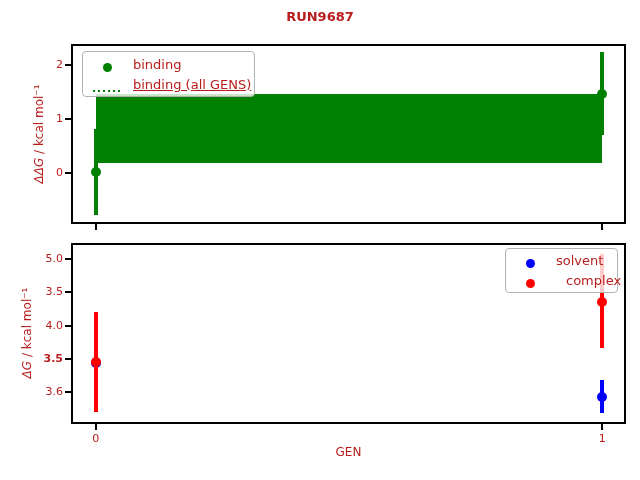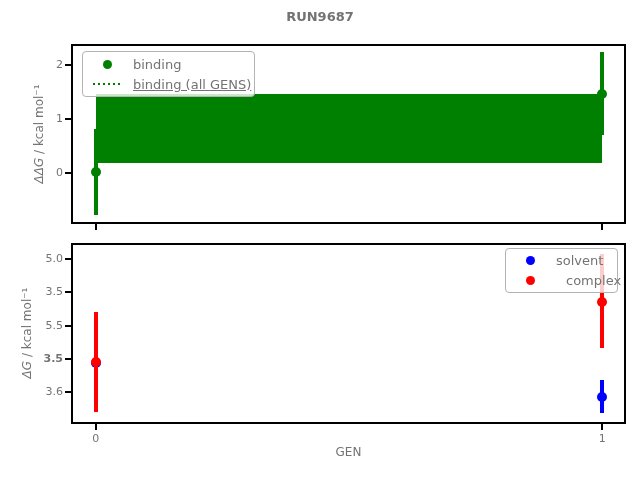--- a/index.html
+++ b/index.html
@@ -1,37 +1,37 @@
 <!DOCTYPE html>
 <html><head>
 <meta charset="utf-8">
 <style>
   html,body{margin:0;padding:0;background:#fff;}
   .figure{position:relative;width:640px;height:480px;background:#ffffff;
-          font-family:"DejaVu Sans",sans-serif;color:#737373;overflow:hidden;}
+          font-family:"DejaVu Sans",sans-serif;color:#b91c1c;overflow:hidden;}
   .abs{position:absolute;}
   .title{left:0;right:0;top:9px;text-align:center;font-size:13px;font-weight:bold;}
   .ylabel{white-space:nowrap;font-size:12px;}
   .ylabel-top{top:134px;left:39px;transform:translate(-50%,-50%) rotate(-90deg);}
   .ylabel-bottom{top:333px;left:27px;transform:translate(-50%,-50%) rotate(-90deg);}
   .math{font-style:italic;}
   .xlabel{left:72px;width:553px;top:445px;text-align:center;font-size:12px;}
   .spine{border:2px solid #000;box-sizing:border-box;background:transparent;}
   .tickmark{background:#000;}
   .ticklabel{font-size:11px;line-height:14px;height:14px;}
   .ylab{text-align:right;}
   .xlab{text-align:center;}
   .band{position:absolute;}
   .ebar{position:absolute;}
   .marker{position:absolute;border-radius:50%;}
   .legend{position:absolute;background:rgba(255,255,255,0.8);
           border:1px solid #b3b3b3;border-radius:4px;box-sizing:border-box;
           display:flex;flex-direction:column;justify-content:space-around;
           padding:2px 6px;}
-  .lrow{display:flex;align-items:center;}
+  .lrow{display:flex;align-items:flex-end;}
   .lsample{width:36px;display:flex;justify-content:center;align-items:center;flex:0 0 36px;}
   .ldot{width:9px;height:9px;border-radius:50%;}
   .lline{width:28px;height:2px;}
   .llabel{font-size:13px;white-space:nowrap;margin-left:8px;}
 </style>
 </head>
 <body>
 
 <div class="figure">
   <div class="abs title">RUN9687</div>
@@ -70,21 +70,21 @@
           </div>
           <div class="abs llabel" style="position: static;">binding (all GENS)</div>
         </div>
       </div>
       <div class="abs spine" style="left: 71px; top: 243px; width: 555px; height: 181px; border-color: rgb(0, 0, 0);"></div>
       <div class="abs tickmark" style="left: 65px; top: 390.841px; width: 6px; height: 2px;"></div>
       <div class="abs ticklabel ylab" style="left: 23px; top: 384.841px; width: 40px;">3.6</div>
       <div class="abs tickmark" style="left: 65px; top: 357.693px; width: 6px; height: 2px;"></div>
       <div class="abs ticklabel ylab" style="left: 23px; top: 351.693px; width: 40px; font-weight: bold;">3.5</div>
       <div class="abs tickmark" style="left: 65px; top: 324.544px; width: 6px; height: 2px;"></div>
-      <div class="abs ticklabel ylab" style="left: 23px; top: 318.544px; width: 40px;">5.5</div>
+      <div class="abs ticklabel ylab" style="left: 23px; top: 318.544px; width: 40px;">4.0</div>
       <div class="abs tickmark" style="left: 65px; top: 291.396px; width: 6px; height: 2px;"></div>
       <div class="abs ticklabel ylab" style="left: 23px; top: 285.396px; width: 40px;">3.5</div>
       <div class="abs tickmark" style="left: 65px; top: 258.248px; width: 6px; height: 2px;"></div>
       <div class="abs ticklabel ylab" style="left: 23px; top: 252.248px; width: 40px;">5.0</div>
       <div class="abs tickmark" style="left: 94.8013px; top: 424px; width: 2px; height: 6px;"></div>
       <div class="abs ticklabel xlab" style="left: 75.8013px; top: 432px; width: 40px;">0</div>
       <div class="abs tickmark" style="left: 601.212px; top: 424px; width: 2px; height: 6px;"></div>
       <div class="abs ticklabel xlab" style="left: 582.212px; top: 432px; width: 40px;">1</div>
       <div class="abs ebar" style="left: 93.8013px; top: 350.737px; width: 4px; height: 23.8667px; background: rgb(0, 0, 255);"></div>
       <div class="abs ebar" style="left: 600.212px; top: 379.907px; width: 4px; height: 33.1481px; background: rgb(0, 0, 255);"></div>

